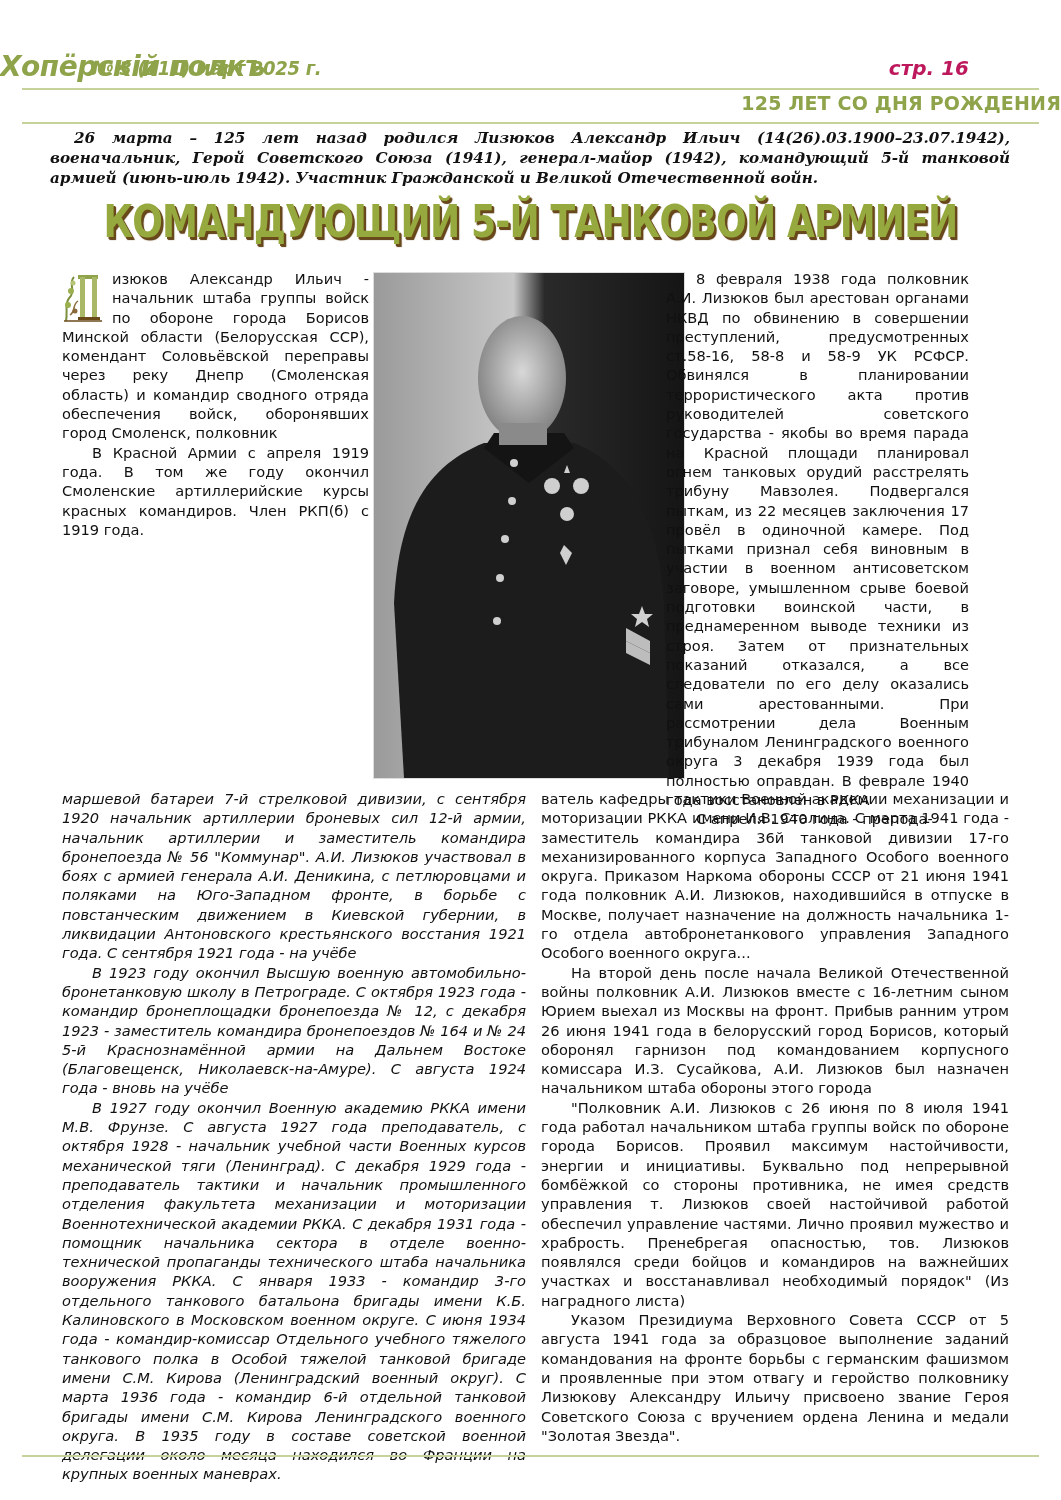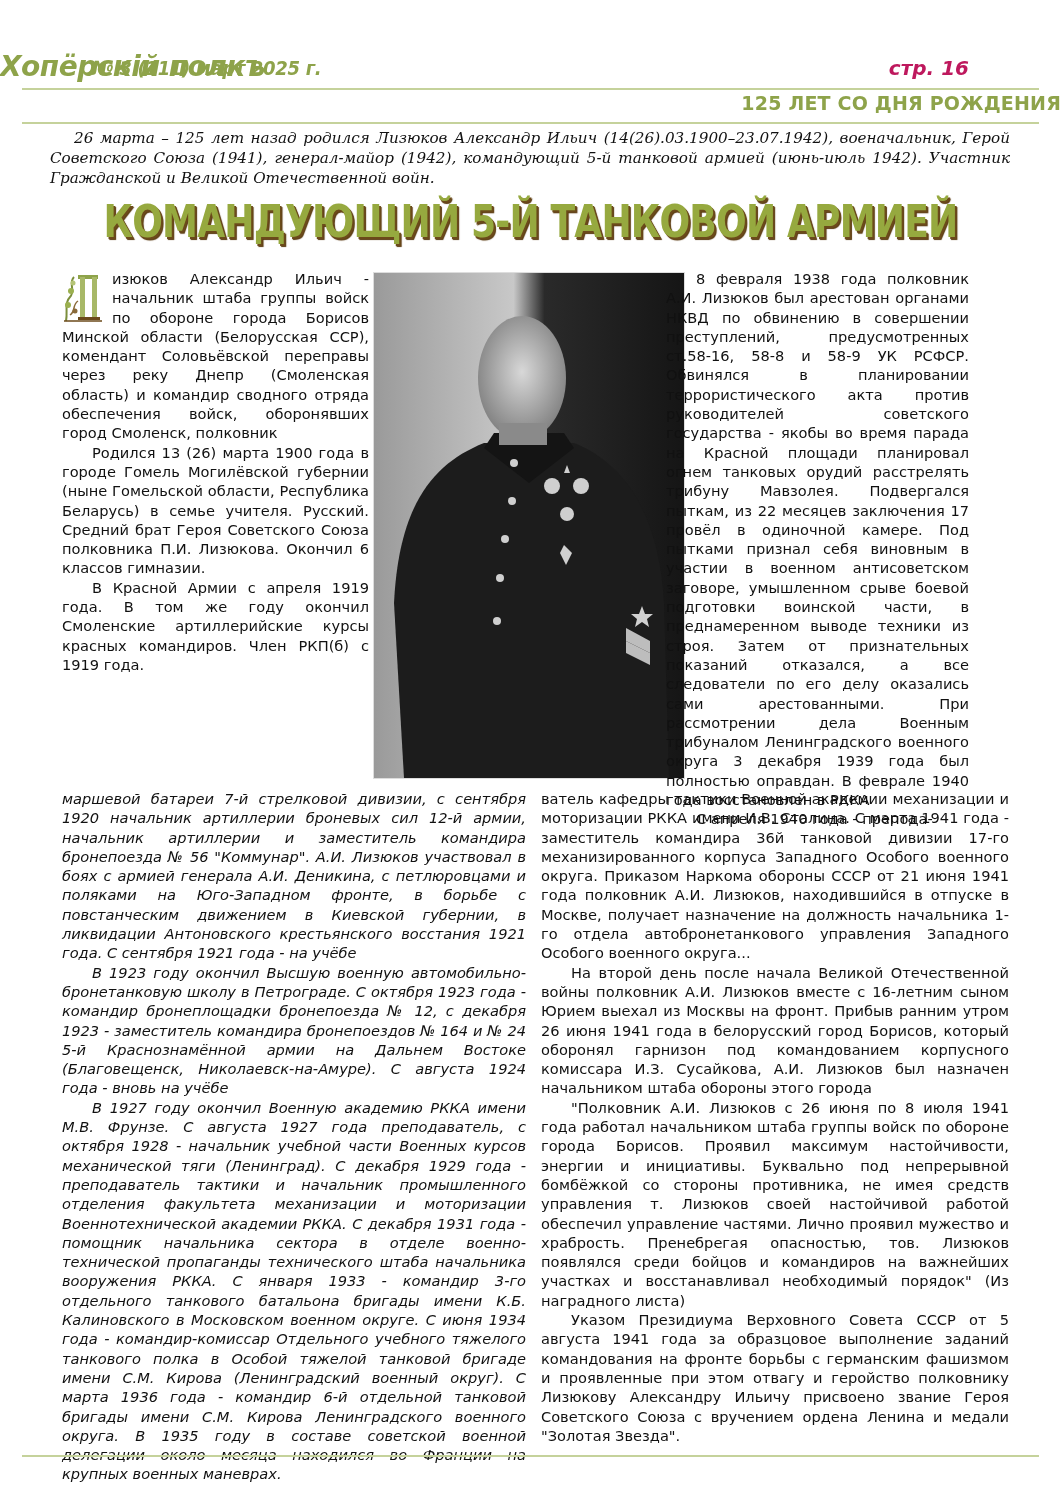--- a/index.html
+++ b/index.html
@@ -3,21 +3,21 @@
 <meta charset="utf-8">
 <style>
   html, body { margin: 0; padding: 0; background: #ffffff; }
   body { width: 1061px; height: 1500px; position: relative; overflow: hidden; font-family: "DejaVu Sans", sans-serif; color: #1a1a1a; }
   .hdr { position: absolute; top: 52px; left: 0; width: 1061px; height: 34px; }
   .hdr-issue { position: absolute; left: 92px; top: 4px; font-size: 20px; font-weight: bold; font-style: italic; color: #8ea34a; font-family: "DejaVu Sans Condensed", "DejaVu Sans", sans-serif; letter-spacing: -0.3px; }
   .hdr-title { position: absolute; left: 0; width: 842px; text-align: left; top: -2px; font-size: 28px; font-weight: bold; font-style: italic; color: #8ea34a; font-family: "DejaVu Sans", sans-serif; letter-spacing: -0.5px; }
   .hdr-page { position: absolute; right: 92px; top: 4px; font-size: 20px; font-weight: bold; font-style: italic; color: #be185d; }
   .rule { position: absolute; left: 22px; width: 1017px; height: 2px; background: #c5d29b; }
   .rubric { position: absolute; top: 92px; left: 0; width: 1061px; text-align: right; font-size: 19px; font-weight: bold; color: #8ea34a; letter-spacing: 0.2px; }
-  .lead { position: absolute; top: 128px; left: 50px; width: 960px; font-family: "DejaVu Serif", serif; font-style: italic; font-weight: normal; font-size: 15.2px; line-height: 20px; text-align: justify; text-indent: 24px; color: #111; }
+  .lead { position: absolute; top: 128px; left: 50px; width: 960px; font-family: "DejaVu Serif", serif; font-style: italic; font-weight: bold; font-size: 15.2px; line-height: 20px; text-align: justify; text-indent: 24px; color: #111; }
   .headline { position: absolute; top: 196px; left: 0; width: 1061px; text-align: center; font-size: 44px; font-weight: bold; color: #96a93f; font-family: "DejaVu Sans", sans-serif; transform: scaleX(0.82); transform-origin: center; letter-spacing: -1px; text-shadow: 2px 2px 0 #6b4a1a, 3px 3px 1px #5a3a12; }
   .col { position: absolute; font-size: 14.6px; line-height: 19.3px; text-align: justify; color: #111; }
   .col p { margin: 0; text-indent: 30px; }
   .col p.noind { text-indent: 0; }
   .col-left { top: 269px; left: 62px; width: 307px; }
   .col-right { top: 269px; left: 666px; width: 303px; }
   .col-bottom-left { top: 789px; left: 62px; width: 464px; font-style: italic; }
   .col-bottom-right { top: 789px; left: 541px; width: 468px; }
   .dropcap { float: left; width: 42px; height: 52px; margin: 2px 8px 0 0; position: relative; }
   .photo { position: absolute; top: 272px; left: 373px; width: 310px; height: 505px; background: #222; overflow: hidden; border: 1px solid #ddd; }
@@ -50,21 +50,20 @@
         <circle cx="13" cy="40" r="2.5" fill="#8a6a3a"></circle>
         <circle cx="11" cy="12" r="2.5" fill="#b5c477"></circle>
         <rect x="16" y="4" width="20" height="4" fill="#8ea34a"></rect>
         <rect x="18" y="6" width="5" height="42" fill="#a8b867"></rect>
         <rect x="30" y="6" width="5" height="42" fill="#a8b867"></rect>
         <rect x="16" y="46" width="22" height="3" fill="#6b4a1a"></rect>
         <path d="M2 50 L40 50" stroke="#6b4a1a" stroke-width="1.5"></path>
       </svg>
     </span><span>изюков Александр Ильич - начальник штаба группы войск по обороне города Борисов Минской области (Белорусская ССР), комендант Соловьёвской переправы через реку Днепр (Смоленская область) и командир сводного отряда обеспечения войск, оборонявших город Смоленск, полковник</span>
   </p>
-  <p>Родился 13 (26) марта 1900 года в городе Гомель Могилёвской губернии (ныне Гомельской области, Республика Беларусь) в семье учителя. Русский. Средний брат Героя Советского Союза полковника П.И. Лизюкова. Окончил 6 классов гимназии.</p>
   <p>В Красной Армии с апреля 1919 года. В том же году окончил Смоленские артиллерийские курсы красных командиров. Член РКП(б) с 1919 года.</p>
 </div>
 
 <div class="photo">
   <svg width="310" height="505" viewBox="0 0 310 505">
     <defs>
       <linearGradient id="bg" x1="0" y1="0" x2="1" y2="0">
         <stop offset="0" stop-color="#9a9a9a"></stop>
         <stop offset="0.45" stop-color="#c8c8c8"></stop>
         <stop offset="0.55" stop-color="#2a2a2a"></stop>

